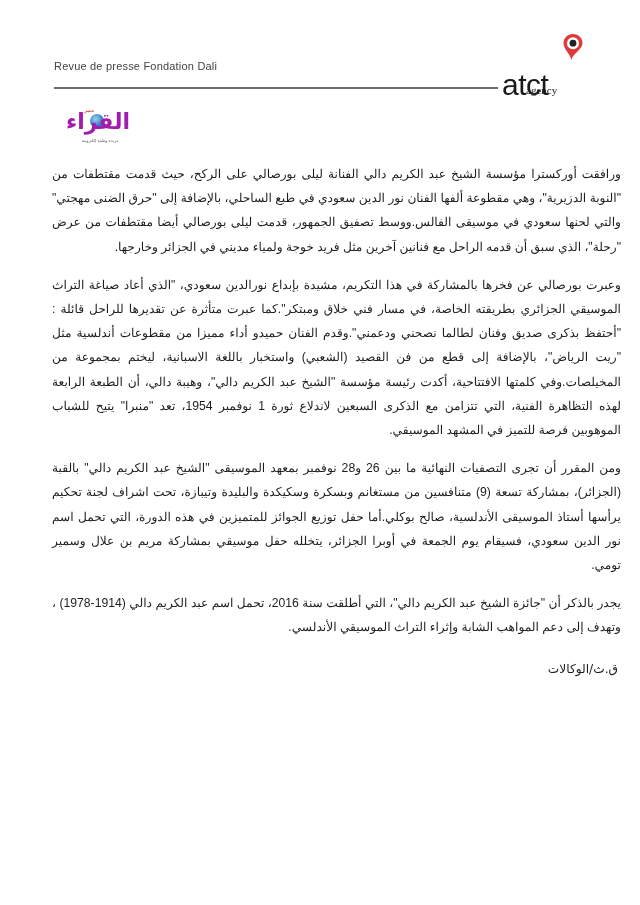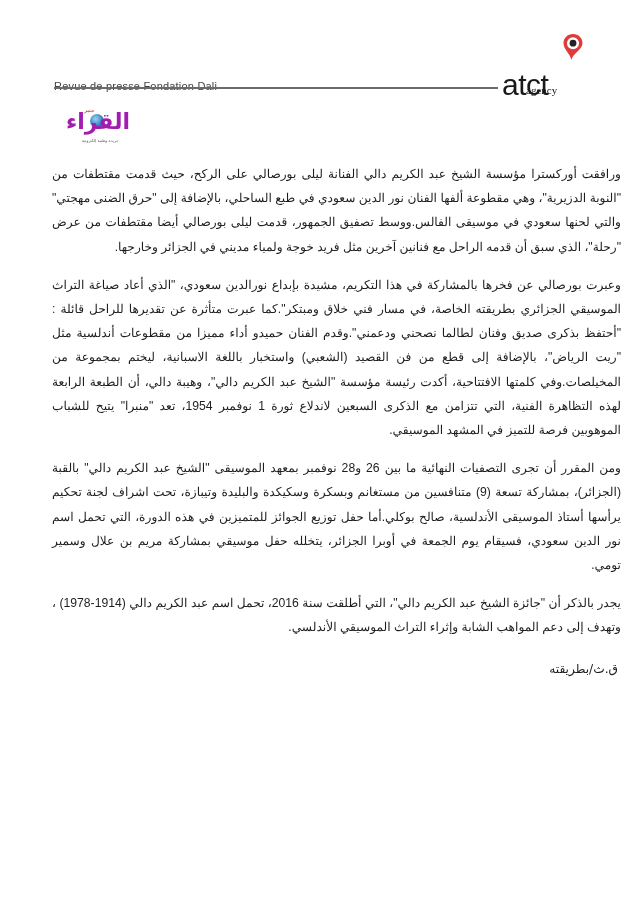--- a/index.html
+++ b/index.html
@@ -16,21 +16,21 @@
       color: #222222;
     }
     .header {
       position: absolute;
       left: 0; top: 0;
       width: 640px; height: 110px;
     }
     .header-title {
       position: absolute;
       left: 54px;
-      top: 80px;
+      top: 60px;
       font-family: "Liberation Sans", sans-serif;
       font-size: 11px;
       color: #444444;
       letter-spacing: 0.2px;
     }
     .header-rule {
       position: absolute;
       left: 54px;
       top: 87px;
       width: 444px;
@@ -167,13 +167,13 @@
   </div>
 </div>
 
 <div class="article">
   <p>ورافقت أوركسترا مؤسسة الشيخ عبد الكريم دالي الفنانة ليلى بورصالي على الركح، حيث قدمت مقتطفات من "النوبة الدزيرية"، وهي مقطوعة ألفها الفنان نور الدين سعودي في طبع الساحلي، بالإضافة إلى "حرق الضنى مهجتي" والتي لحنها سعودي في موسيقى الفالس.ووسط تصفيق الجمهور، قدمت ليلى بورصالي أيضا مقتطفات من عرض "رحلة"، الذي سبق أن قدمه الراحل مع فنانين آخرين مثل فريد خوجة ولمياء مديني في الجزائر وخارجها.</p>
   <p>وعبرت بورصالي عن فخرها بالمشاركة في هذا التكريم، مشيدة بإبداع نورالدين سعودي، "الذي أعاد صياغة التراث الموسيقي الجزائري بطريقته الخاصة، في مسار فني خلاق ومبتكر".كما عبرت متأثرة عن تقديرها للراحل قائلة : "أحتفظ بذكرى صديق وفنان لطالما نصحني ودعمني".وقدم الفنان حميدو أداء مميزا من مقطوعات أندلسية مثل "ريت الرياض"، بالإضافة إلى قطع من فن القصيد (الشعبي) واستخبار باللغة الاسبانية، ليختم بمجموعة من المخيلصات.وفي كلمتها الافتتاحية، أكدت رئيسة مؤسسة "الشيخ عبد الكريم دالي"، وهيبة دالي، أن الطبعة الرابعة لهذه التظاهرة الفنية، التي تتزامن مع الذكرى السبعين لاندلاع ثورة 1 نوفمبر 1954، تعد "منبرا" يتيح للشباب الموهوبين فرصة للتميز في المشهد الموسيقي.</p>
   <p>ومن المقرر أن تجرى التصفيات النهائية ما بين 26 و28 نوفمبر بمعهد الموسيقى "الشيخ عبد الكريم دالي" بالقبة (الجزائر)، بمشاركة تسعة (9) متنافسين من مستغانم وبسكرة وسكيكدة والبليدة وتيبازة، تحت اشراف لجنة تحكيم يرأسها أستاذ الموسيقى الأندلسية، صالح بوكلي.أما حفل توزيع الجوائز للمتميزين في هذه الدورة، التي تحمل اسم نور الدين سعودي، فسيقام يوم الجمعة في أوبرا الجزائر، يتخلله حفل موسيقي بمشاركة مريم بن علال وسمير تومي.</p>
   <p>يجدر بالذكر أن "جائزة الشيخ عبد الكريم دالي"، التي أطلقت سنة 2016، تحمل اسم عبد الكريم دالي (1914-1978) ، وتهدف إلى دعم المواهب الشابة وإثراء التراث الموسيقي الأندلسي.</p>
 </div>
 
-<div class="signature">ق.ث/بطريقته</div>
+<div class="signature">ق.ث/الوكالات</div>
 
 </body></html>

